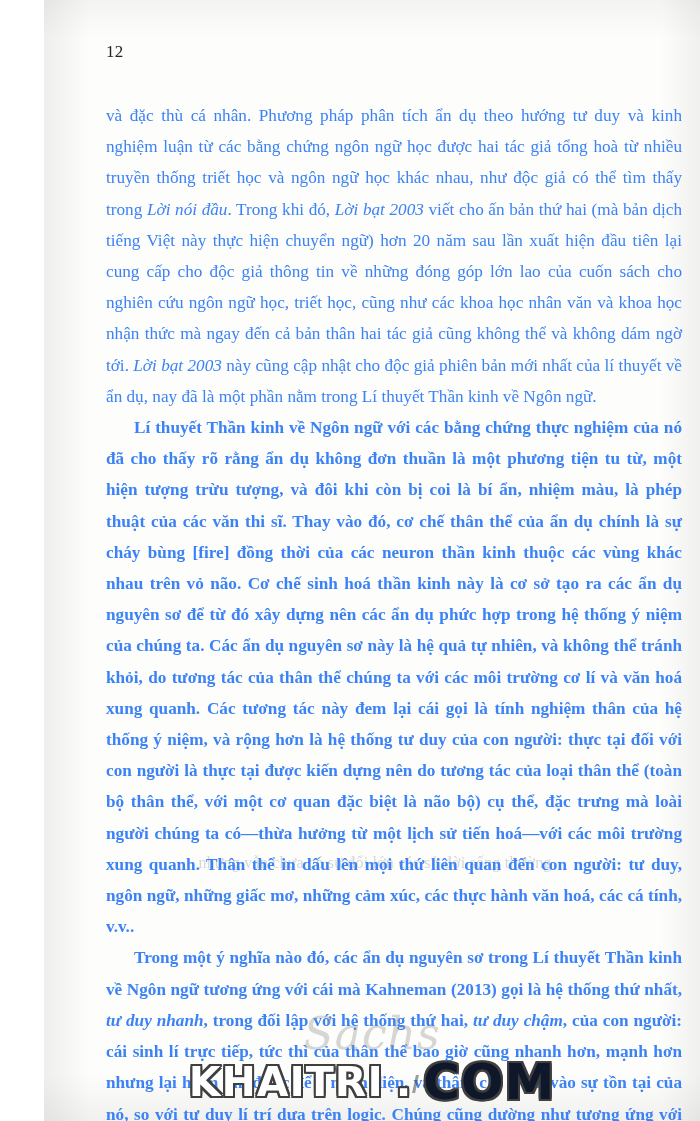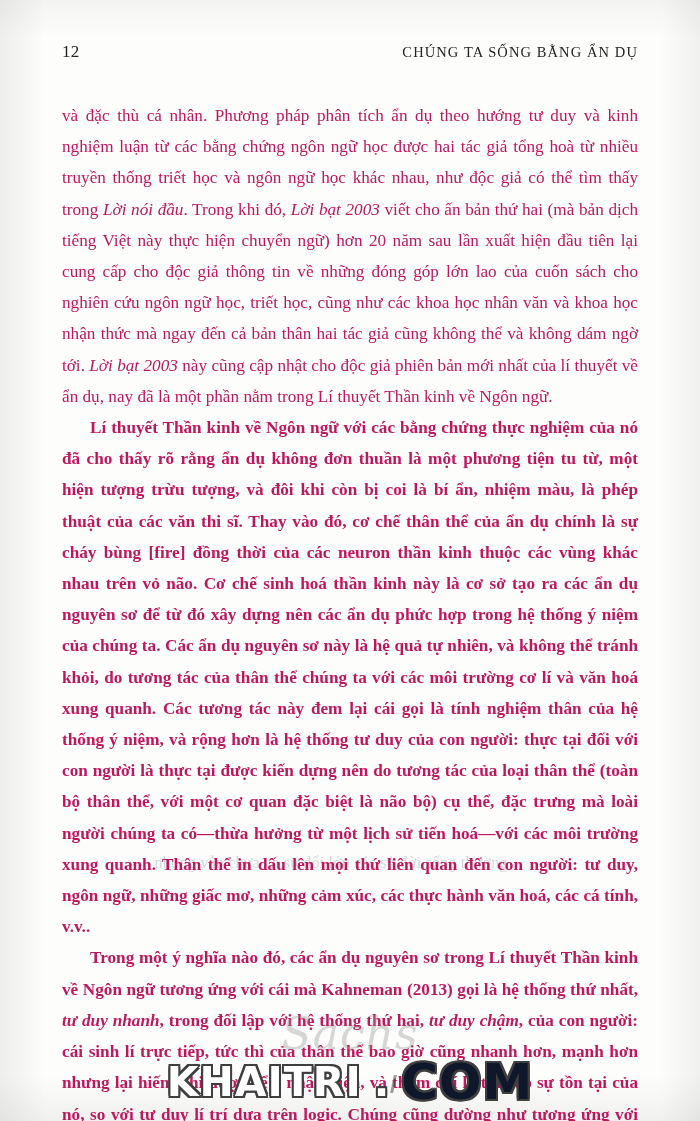--- a/index.html
+++ b/index.html
@@ -12,20 +12,21 @@
     background: #ffffff;
     font-family: "Liberation Serif", serif;
     color: #1a1a1a;
     position: relative;
     overflow: hidden;
   }
   .page {
     position: absolute;
     inset: 0;
     background: #fdfdfb;
+    margin-left: 44px;
   }
   
   .page::before {
     content: "";
     position: absolute;
     inset: 0;
     background:
       linear-gradient(90deg, rgba(0,0,0,0.06) 0px, rgba(0,0,0,0.0) 46px),
       linear-gradient(270deg, rgba(0,0,0,0.05) 0px, rgba(0,0,0,0.0) 40px),
       linear-gradient(180deg, rgba(0,0,0,0.04) 0px, rgba(0,0,0,0.0) 38px),
@@ -62,21 +63,21 @@
     left: 62px;
     width: 576px;
     z-index: 4;
   }
   p.para {
     margin: 0 0 0 0;
     font-size: 17.2px;
     line-height: 31.2px;
     text-align: justify;
     text-justify: inter-word;
-    color: #be185d;
+    color: #3b82f6;
     hyphens: none;
   }
   p.para + p.para {
     text-indent: 28px;
     font-weight: bold;
   }
   .ital {
     font-style: italic;
   }
   
@@ -174,21 +175,20 @@
     transform: skewX(-12deg);
   }
 </style>
 </head>
 <body>
 
 <div class="page">
 
   <header class="running-head">
     <div class="folio">12</div>
-    <div class="book-title">CHÚNG TA SỐNG BẰNG ẨN DỤ</div>
   </header>
 
   <main class="text-block">
     <p class="para">và đặc thù cá nhân. Phương pháp phân tích ẩn dụ theo hướng tư duy và kinh nghiệm luận từ các bằng chứng ngôn ngữ học được hai tác giả tổng hoà từ nhiều truyền thống triết học và ngôn ngữ học khác nhau, như độc giả có thể tìm thấy trong <span class="ital">Lời nói đầu</span>. Trong khi đó, <span class="ital">Lời bạt 2003</span> viết cho ấn bản thứ hai (mà bản dịch tiếng Việt này thực hiện chuyển ngữ) hơn 20 năm sau lần xuất hiện đầu tiên lại cung cấp cho độc giả thông tin về những đóng góp lớn lao của cuốn sách cho nghiên cứu ngôn ngữ học, triết học, cũng như các khoa học nhân văn và khoa học nhận thức mà ngay đến cả bản thân hai tác giả cũng không thể và không dám ngờ tới. <span class="ital">Lời bạt 2003</span> này cũng cập nhật cho độc giả phiên bản mới nhất của lí thuyết về ẩn dụ, nay đã là một phần nằm trong Lí thuyết Thần kinh về Ngôn ngữ.</p>
     <p class="para">Lí thuyết Thần kinh về Ngôn ngữ với các bằng chứng thực nghiệm của nó đã cho thấy rõ rằng ẩn dụ không đơn thuần là một phương tiện tu từ, một hiện tượng trừu tượng, và đôi khi còn bị coi là bí ẩn, nhiệm màu, là phép thuật của các văn thi sĩ. Thay vào đó, cơ chế thân thể của ẩn dụ chính là sự cháy bùng [fire] đồng thời của các neuron thần kinh thuộc các vùng khác nhau trên vỏ não. Cơ chế sinh hoá thần kinh này là cơ sở tạo ra các ẩn dụ nguyên sơ để từ đó xây dựng nên các ẩn dụ phức hợp trong hệ thống ý niệm của chúng ta. Các ẩn dụ nguyên sơ này là hệ quả tự nhiên, và không thể tránh khỏi, do tương tác của thân thể chúng ta với các môi trường cơ lí và văn hoá xung quanh. Các tương tác này đem lại cái gọi là tính nghiệm thân của hệ thống ý niệm, và rộng hơn là hệ thống tư duy của con người: thực tại đối với con người là thực tại được kiến dựng nên do tương tác của loại thân thể (toàn bộ thân thể, với một cơ quan đặc biệt là não bộ) cụ thể, đặc trưng mà loài người chúng ta có—thừa hưởng từ một lịch sử tiến hoá—với các môi trường xung quanh. Thân thể in dấu lên mọi thứ liên quan đến con người: tư duy, ngôn ngữ, những giấc mơ, những cảm xúc, các thực hành văn hoá, các cá tính, v.v..</p>
     <p class="para">Trong một ý nghĩa nào đó, các ẩn dụ nguyên sơ trong Lí thuyết Thần kinh về Ngôn ngữ tương ứng với cái mà Kahneman (2013) gọi là hệ thống thứ nhất, <span class="ital">tư duy nhanh</span>, trong đối lập với hệ thống thứ hai, <span class="ital">tư duy chậm</span>, của con người: cái sinh lí trực tiếp, tức thì của thân thể bao giờ cũng nhanh hơn, mạnh hơn nhưng lại hiếm khi được để ý nhận diện, và thậm chí là tin vào sự tồn tại của nó, so với tư duy lí trí dựa trên logic. Chúng cũng dường như tương ứng với những tiên đề chỉ đúng—những nền tảng mà ta không bao</p>
   </main>
 
   <div class="bleed">nhưng vẫn chưa có sự đổi lớn các sử đời sống thường</div>
 

